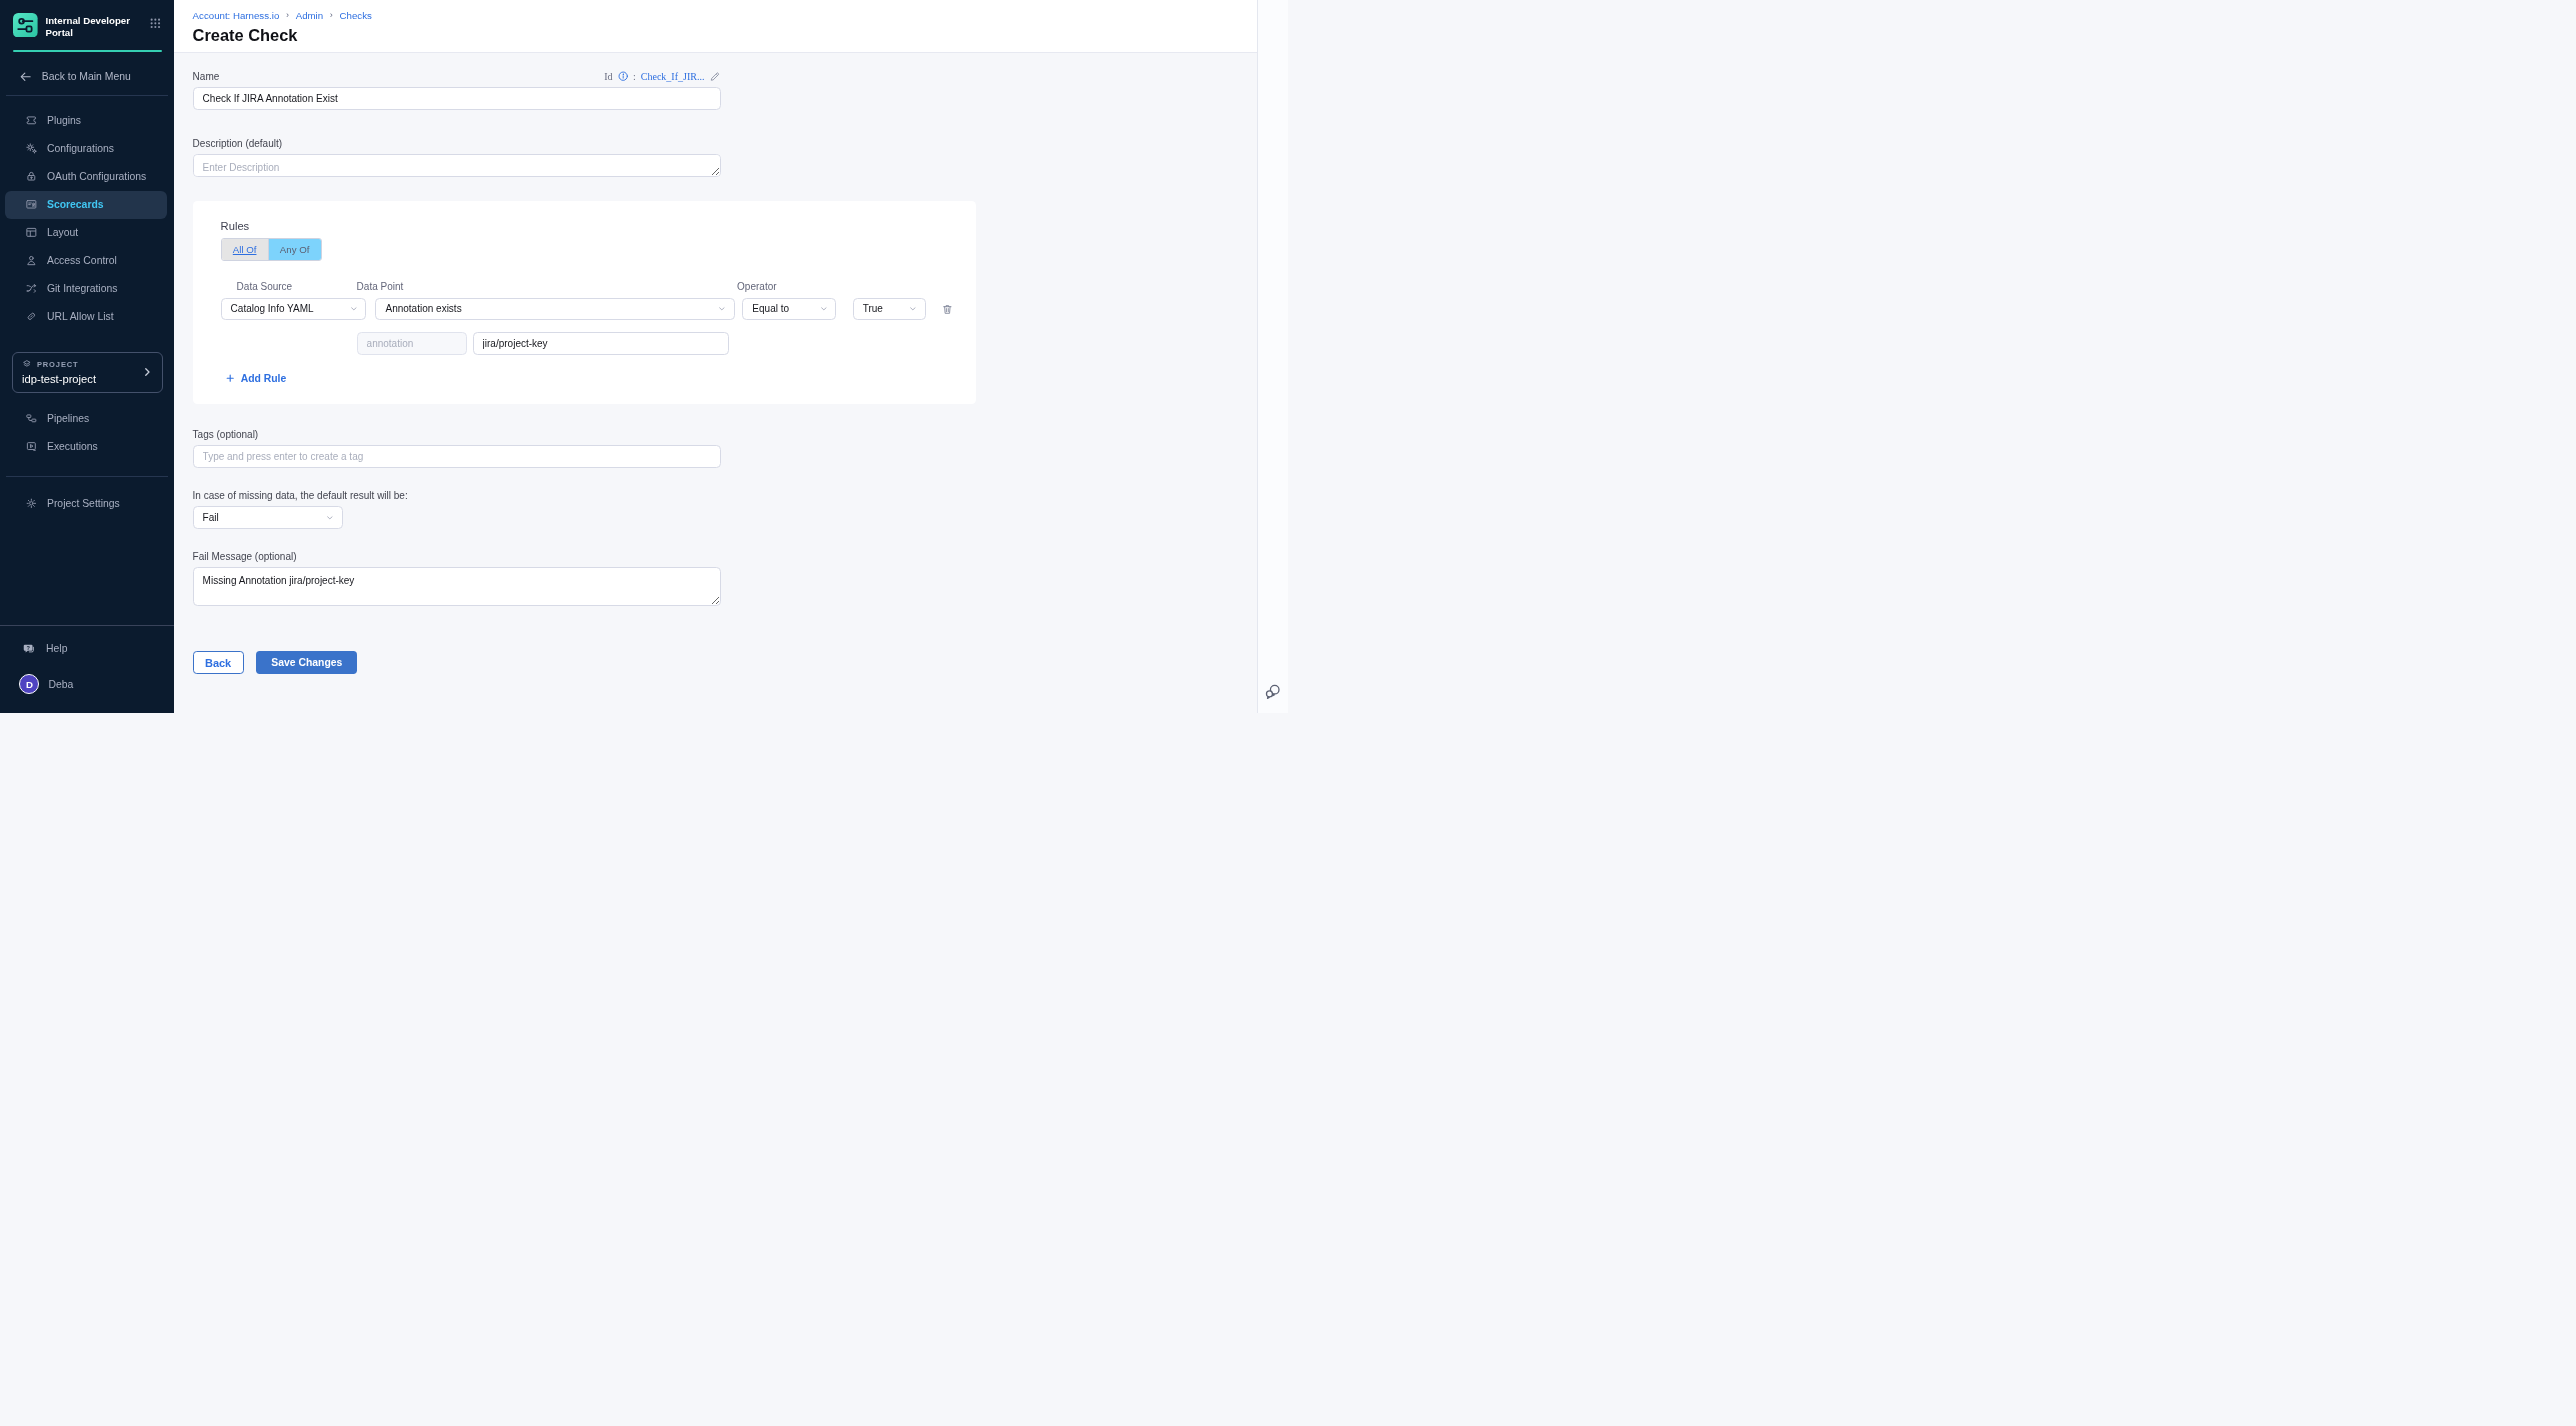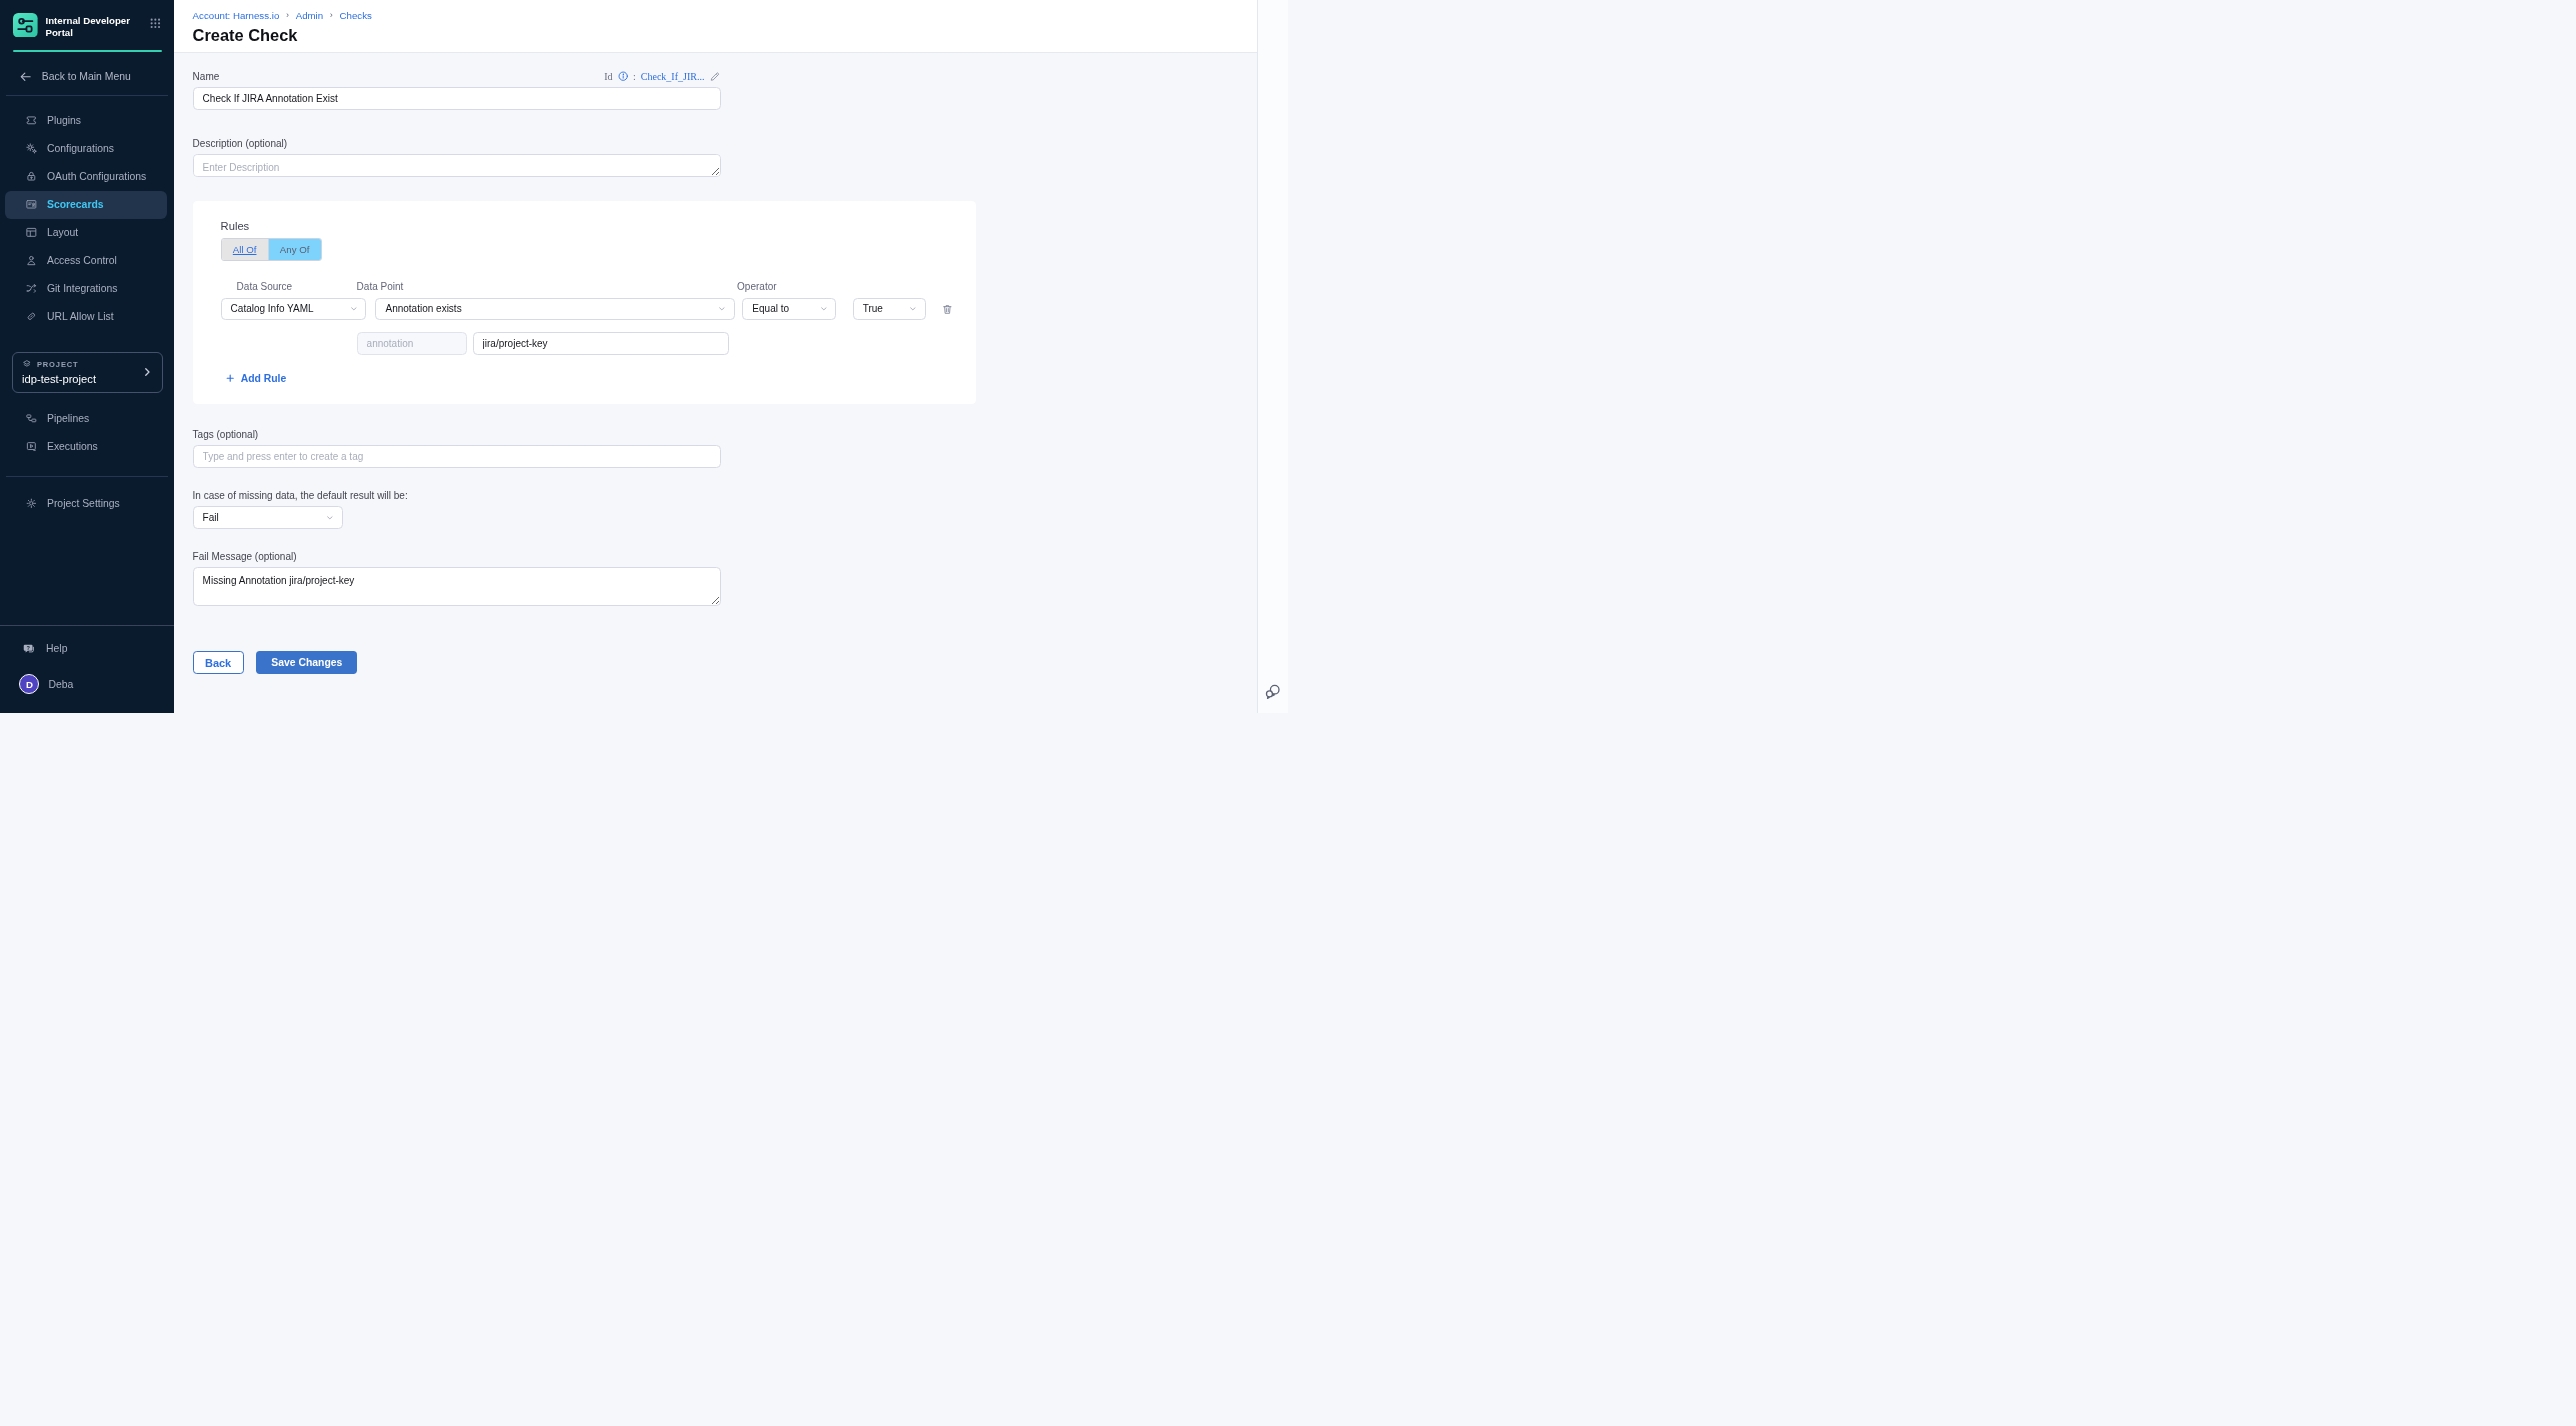--- a/index.html
+++ b/index.html
@@ -327,21 +327,21 @@
               <path d="M4 16.5l.8-3.2L14.3 3.8a1.2 1.2 0 0 1 1.7 0l.9.9a1.2 1.2 0 0 1 0 1.7L7.4 15.9 4 16.5z"></path>
               <path d="M12.8 5.2l2.2 2.2"></path>
             </svg>
         </button>
       </span>
     </div>
     <input class="inputc" type="text" value="Check If JIRA Annotation Exist" style="">
 
     
     <div class="desc">
-      <span class="label">Description (optional)</span>
+      <span class="label">Description (default)</span>
       <textarea class="inputc ta-desc" placeholder="Enter Description" style=""></textarea>
     </div>
 
     
     <div class="card">
       <div class="card-label">Rules</div>
       <div class="seg">
         <button class="seg-btn active">All Of</button>
         <button class="seg-btn">Any Of</button>
       </div>

